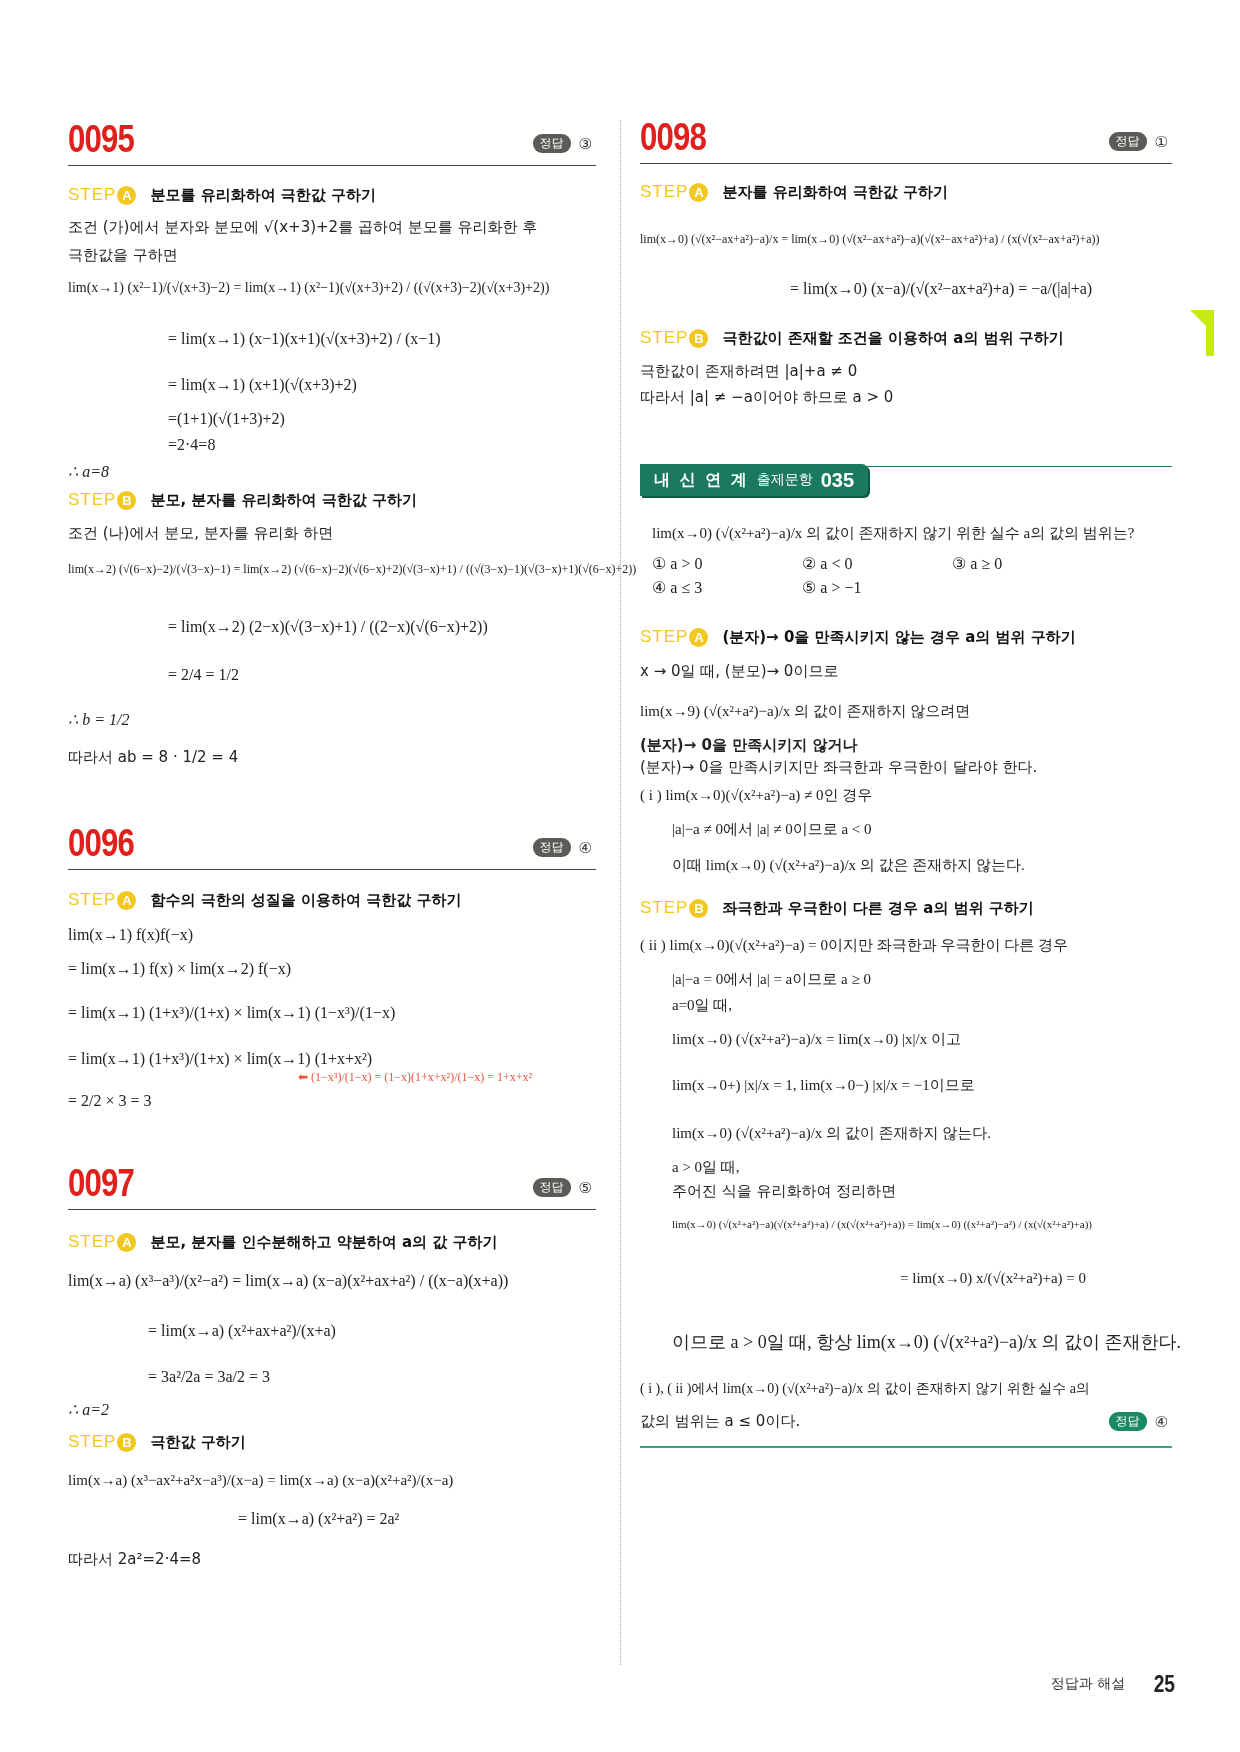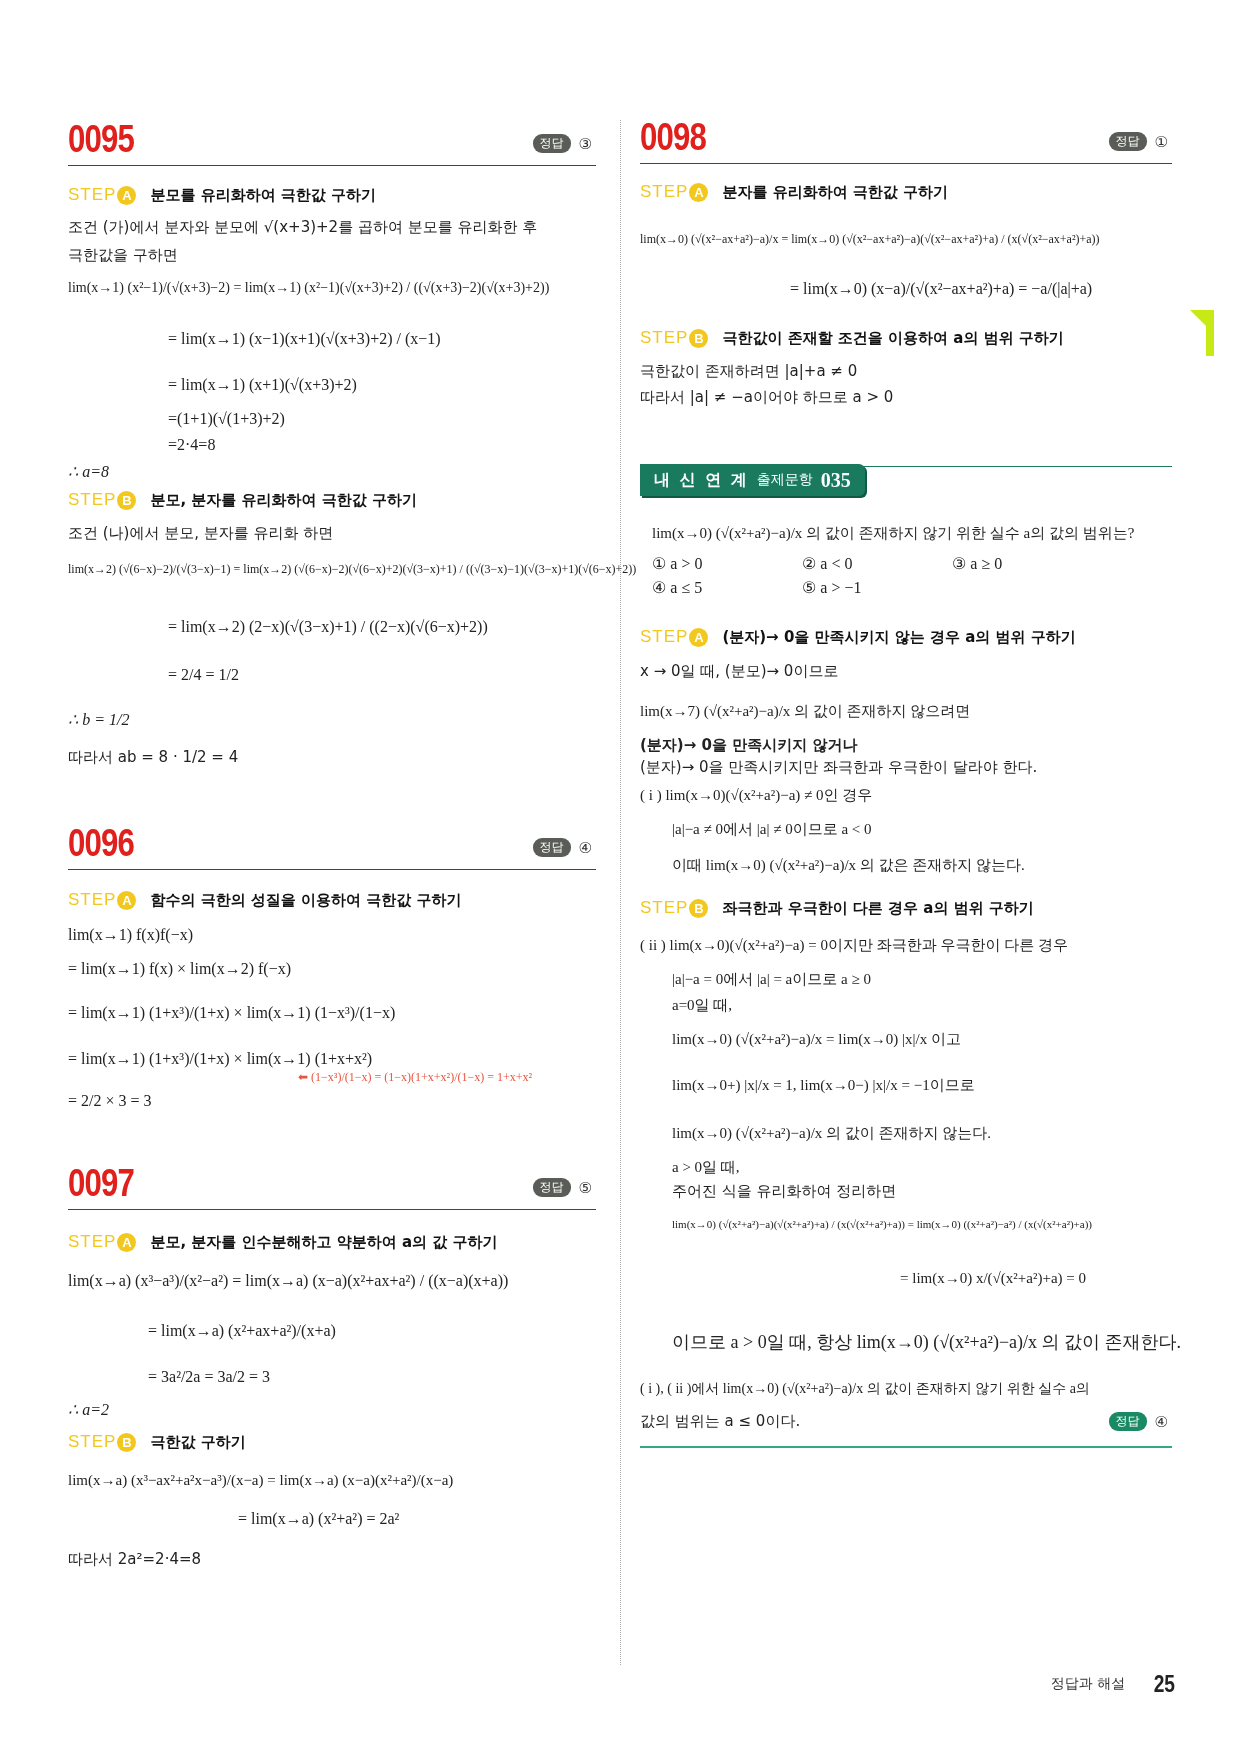--- a/index.html
+++ b/index.html
@@ -18,21 +18,21 @@
   .step-tag { color: #f2c81e; font-family: "Liberation Sans", sans-serif; font-weight: normal; font-size: 17px; letter-spacing: 1px; }
   .step-circle { display: inline-block; width: 19px; height: 19px; border-radius: 50%; background: #f2c81e; color: #fff; font-size: 13px; text-align: center; line-height: 19px; margin-left: 1px; margin-right: 14px; font-family: "Liberation Sans", sans-serif; font-weight: bold; }
   .txt { position: absolute; left: 0; font-size: 15px; color: #222; white-space: nowrap; }
   .math { position: absolute; font-family: "Liberation Serif", serif; font-size: 16px; color: #222; white-space: nowrap; }
   .m-i { font-style: italic; }
   .red-note { position: absolute; font-family: "Liberation Serif", serif; font-size: 12px; color: #e5553f; white-space: nowrap; }
   .naesin { position: absolute; left: 0; top: 464px; width: 100%; height: 32px; }
   .naesin-box { position: absolute; left: 0; top: 0; height: 32px; background: #197a5e; color: #fff; border-radius: 0 6px 6px 0; padding: 0 14px; display: flex; align-items: center; gap: 8px; box-shadow: 2px 2px 0 #0f5a45; }
   .naesin-main { font-weight: bold; font-size: 16px; letter-spacing: 2px; }
   .naesin-sub { font-size: 14px; text-align: right; }
-  .naesin-num { font-family: Liberation Serif, serif; font-weight: bold; font-size: 20px; }
+  .naesin-num { font-family: Liberation Sans, sans-serif; font-weight: bold; font-size: 20px; }
   .naesin-line { position: absolute; left: 220px; right: 0; top: 2px; border-top: 1.5px solid #197a5e; }
   .end-line { position: absolute; left: 0; width: 100%; border-top: 2px solid #35a87f; }
   .side-mark { position: absolute; left: 1206px; top: 310px; width: 8px; height: 46px; background: #c8ea14; }
   .side-mark::before { content: ""; position: absolute; left: -16px; top: 0; border-top: 16px solid #c8ea14; border-left: 16px solid transparent; }
   .footer { position: absolute; right: 62px; top: 1670px; display: flex; align-items: center; gap: 26px; text-align: right; }
   .footer-label { font-size: 14px; color: #333; }
   .footer-page { font-family: "Liberation Sans", sans-serif; font-weight: bold; font-size: 24px; color: #222; transform: scaleX(0.8); }
   .choices { position: absolute; left: 12px; font-family: "Liberation Serif", serif; font-size: 16px; }
   .choice { position: absolute; white-space: nowrap; }
 </style>
@@ -152,31 +152,31 @@
       <span class="naesin-main">내 신 연 계</span>
       <span class="naesin-sub">출제문항</span>
       <span class="naesin-num">035</span>
     </div>
   </div>
   <div class="math" style="left:12px;top:524px;font-size:15px;">lim(x→0) (√(x²+a²)−a)/x 의 값이 존재하지 않기 위한 실수 a의 값의 범위는?</div>
   <div class="choices" style="top:554px;">
     <span class="choice" style="left:0;top:0;">① a &gt; 0</span>
     <span class="choice" style="left:150px;top:0;">② a &lt; 0</span>
     <span class="choice" style="left:300px;top:0;">③ a ≥ 0</span>
-    <span class="choice" style="left:0;top:24px;">④ a ≤ 5</span>
+    <span class="choice" style="left:0;top:24px;">④ a ≤ 3</span>
     <span class="choice" style="left:150px;top:24px;">⑤ a &gt; −1</span>
   </div>
 
   <div class="step" style="top:627px;">
     <span class="step-tag">STEP</span>
       <span class="step-circle">A</span>
     <span>(분자)→ 0을 만족시키지 않는 경우 a의 범위 구하기</span>
   </div>
   <div class="txt" style="top:662px;">x → 0일 때, (분모)→ 0이므로</div>
-  <div class="math" style="left:0;top:702px;font-size:15px;">lim(x→7) (√(x²+a²)−a)/x 의 값이 존재하지 않으려면</div>
+  <div class="math" style="left:0;top:702px;font-size:15px;">lim(x→9) (√(x²+a²)−a)/x 의 값이 존재하지 않으려면</div>
   <div class="txt" style="top:736px;font-weight:bold;">(분자)→ 0을 만족시키지 않거나</div>
   <div class="txt" style="top:758px;">(분자)→ 0을 만족시키지만 좌극한과 우극한이 달라야 한다.</div>
   <div class="math" style="left:0;top:786px;font-size:15px;">( i ) lim(x→0)(√(x²+a²)−a) ≠ 0인 경우</div>
   <div class="math" style="left:32px;top:820px;font-size:15px;">|a|−a ≠ 0에서 |a| ≠ 0이므로 a &lt; 0</div>
   <div class="math" style="left:32px;top:856px;font-size:15px;">이때 lim(x→0) (√(x²+a²)−a)/x 의 값은 존재하지 않는다.</div>
 
   <div class="step" style="top:898px;">
     <span class="step-tag">STEP</span>
       <span class="step-circle">B</span>
     <span>좌극한과 우극한이 다른 경우 a의 범위 구하기</span>

